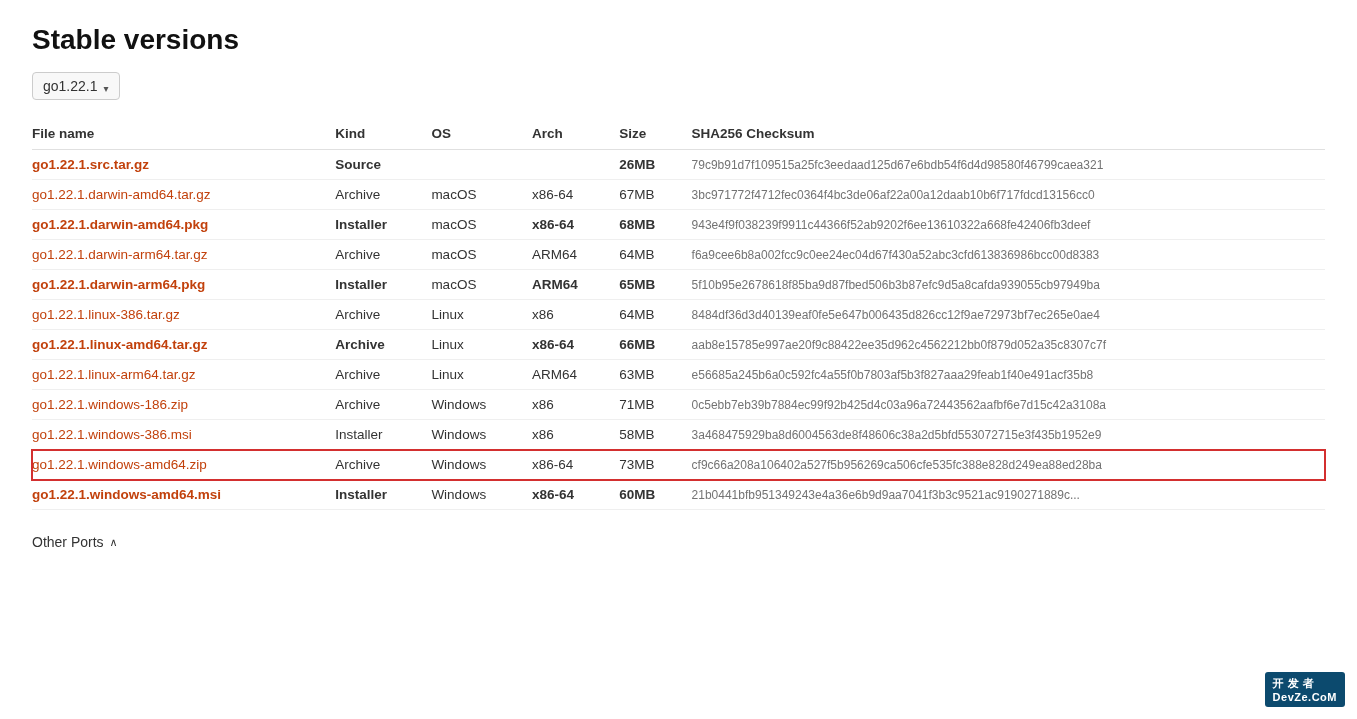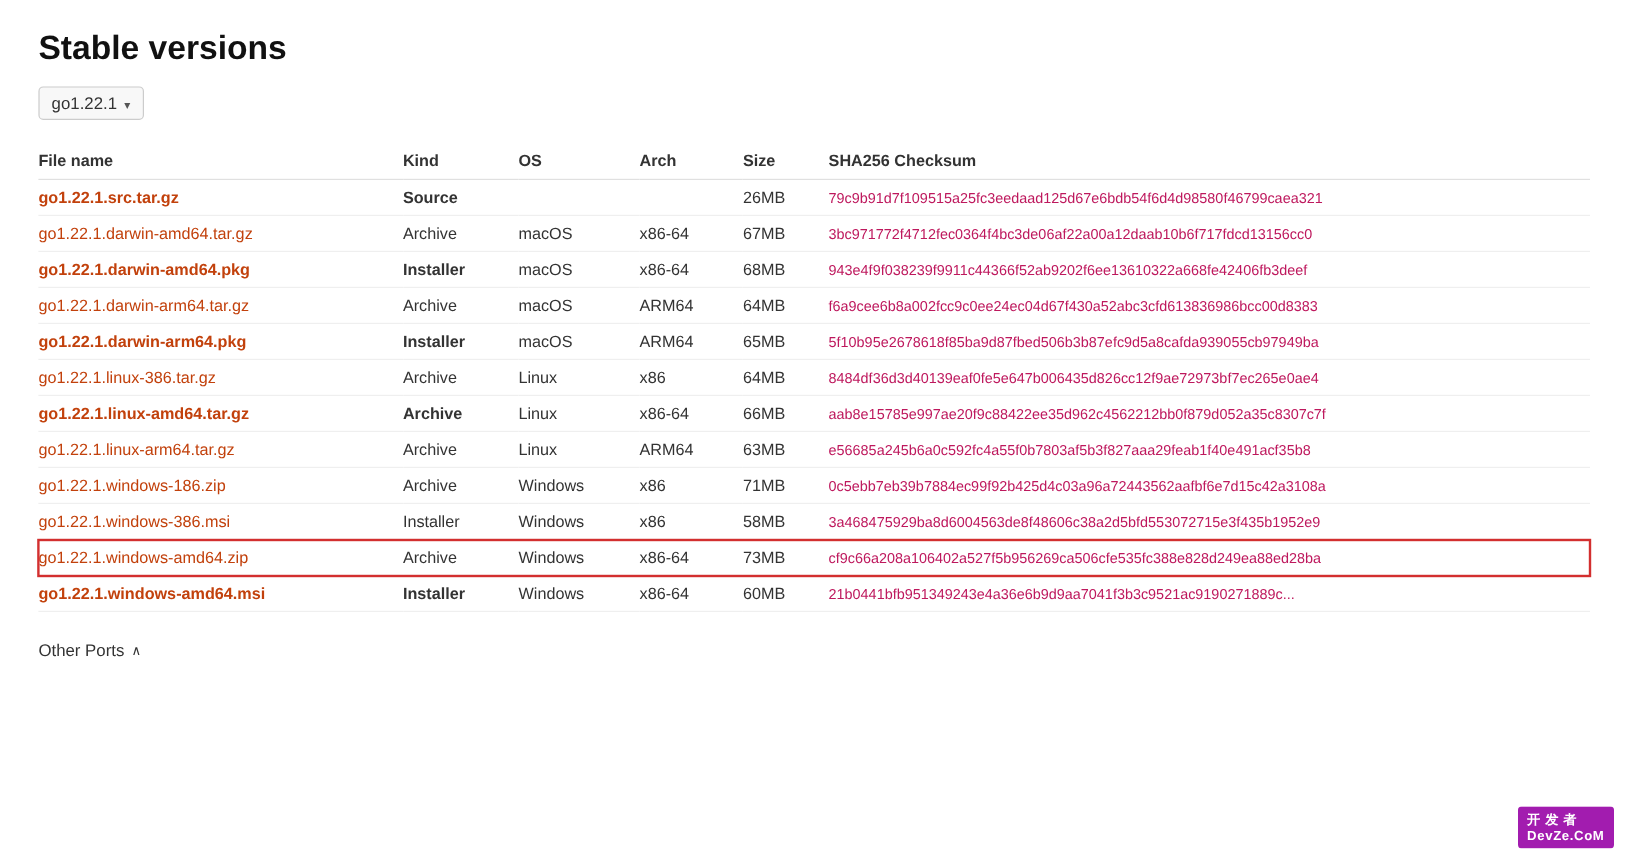--- a/index.html
+++ b/index.html
@@ -59,26 +59,26 @@
       font-weight: 700;
     }
     td.kind {
       color: #333;
     }
     td.kind.bold {
       font-weight: 700;
     }
     td.arch.bold,
     td.size.bold {
-      font-weight: 400;
+      font-weight: 700;
       margin-top: 17px;
     }
     td.checksum {
       font-size: 12px;
-      color: #be185d;
+      color: #737373;
       word-break: break-all;
       max-width: 420px;
     }
     .highlighted-row {
       outline: 2px solid #d32f2f;
       outline-offset: -1px;
     }
     .highlighted-row td {
       background: #fff;
     }
@@ -92,21 +92,21 @@
       font-weight: 500;
       cursor: pointer;
     }
     .other-ports .chevron {
       font-size: 11px;
     }
     .watermark {
       position: fixed;
       bottom: 12px;
       right: 12px;
-      background: #a21caf;
+      background: #0c4a6e;
       color: #fff;
       font-size: 11px;
       padding: 4px 8px;
       border-radius: 3px;
       font-weight: 700;
       letter-spacing: 0.5px;
     }
   </style>
 </head>
 <body>

